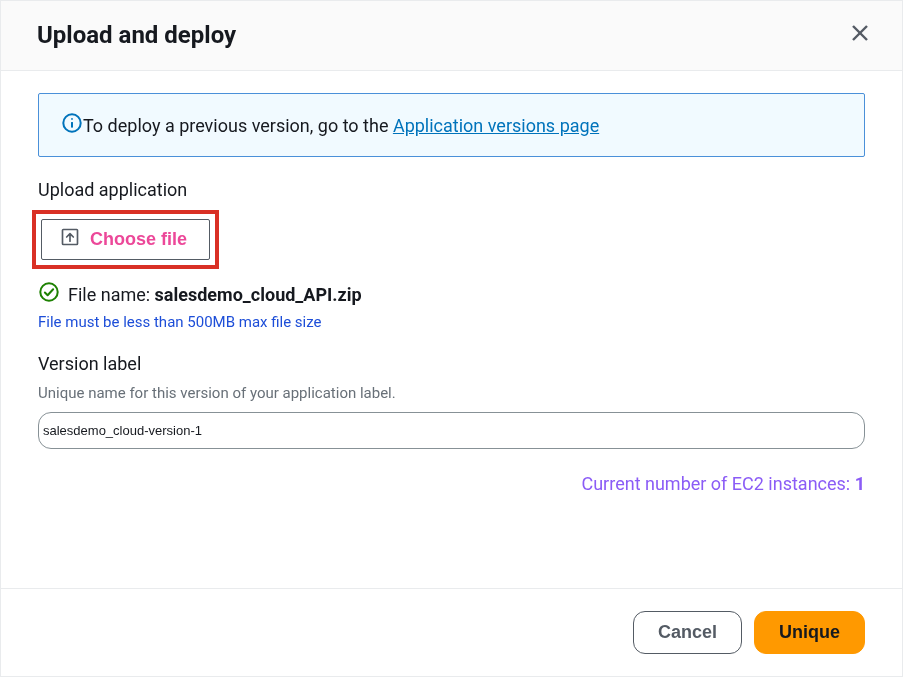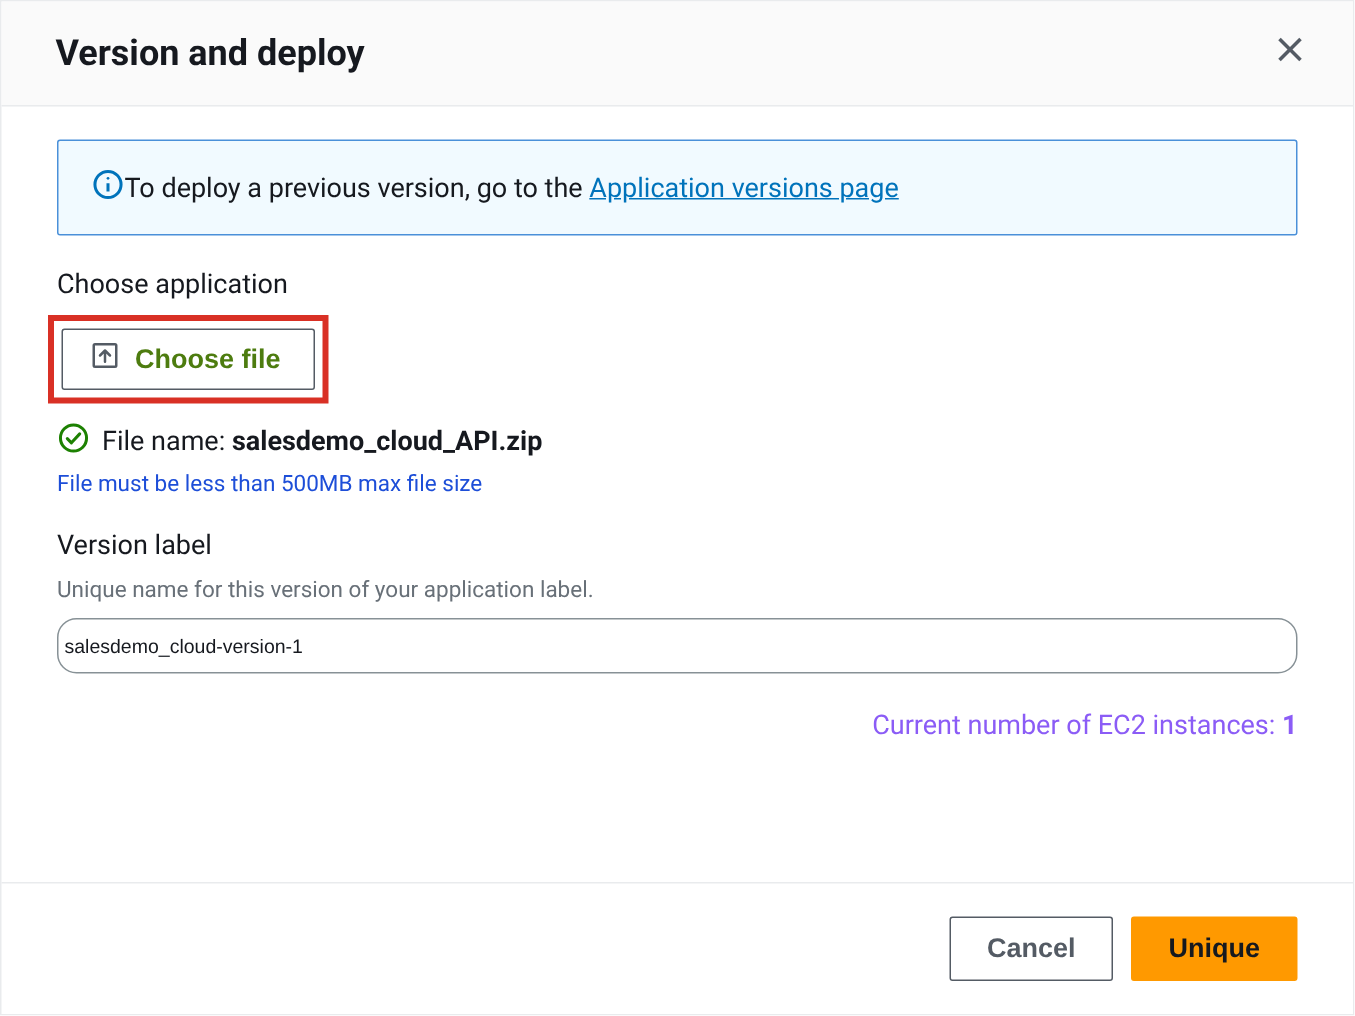--- a/index.html
+++ b/index.html
@@ -86,21 +86,21 @@
     .choose-file-btn {
       display: inline-flex;
       align-items: center;
       gap: 10px;
       padding: 7px 22px 7px 18px;
       background: #fff;
       border: 1px solid #545b64;
       border-radius: 2px;
       font-size: 18px;
       font-weight: 700;
-      color: #4d7c0f;
+      color: #ec4899;
       cursor: pointer;
       justify-content: flex-end;
     }
     .upload-arrow-icon {
       color: #545b64;
     }
     .file-status-row {
       display: flex;
       align-items: center;
       gap: 8px;
@@ -150,41 +150,41 @@
       justify-content: flex-end;
       gap: 12px;
       padding: 0 37px 22px 37px;
       border-top: 1px solid #e9ebed;
       padding-top: 22px;
     }
     .btn {
       padding: 10px 24px;
       font-size: 18px;
       font-weight: 700;
-      border-radius: 2px;
+      border-radius: 12px;
       cursor: pointer;
     }
     .btn-secondary {
       background: #fff;
       border: 1px solid #545b64;
       color: #545b64;
     }
     .btn-primary {
       background: #ff9900;
       border: 1px solid #ff9900;
       color: #16191f;
     }
   </style>
 </head>
 <body>
 
 <div class="dialog">
 
   <div class="header">
-    <h1 class="title">Version and deploy</h1>
+    <h1 class="title">Upload and deploy</h1>
     <button class="close-btn">
       <span>
         <svg width="20" height="20" viewBox="0 0 20 20" fill="none" stroke="currentColor" stroke-width="2.4">
           <line x1="3" y1="3" x2="17" y2="17"></line>
           <line x1="17" y1="3" x2="3" y2="17"></line>
         </svg>
       </span>
     </button>
   </div>
 
@@ -196,21 +196,21 @@
           <circle cx="12" cy="12" r="9.5"></circle>
           <line x1="12" y1="11" x2="12" y2="17"></line>
           <circle cx="12" cy="7.5" r="1" fill="currentColor" stroke="none"></circle>
         </svg>
       </span>
       <span class="info-text">
         <span>To deploy a previous version, go to the </span><a class="info-link">Application versions page</a>
       </span>
     </div>
 
-    <div class="section-label">Choose application</div>
+    <div class="section-label">Upload application</div>
 
     <div class="choose-file-highlight">
       <button class="choose-file-btn">
         <span class="upload-arrow-icon">
           <svg width="20" height="20" viewBox="0 0 24 24" fill="none" stroke="currentColor" stroke-width="2">
             <rect x="3" y="3" width="18" height="18" rx="1"></rect>
             <path d="M12 17 L12 8 M8 12 L12 8 L16 12" stroke-linecap="round" stroke-linejoin="round"></path>
           </svg>
         </span>
         <span>Choose file</span>

